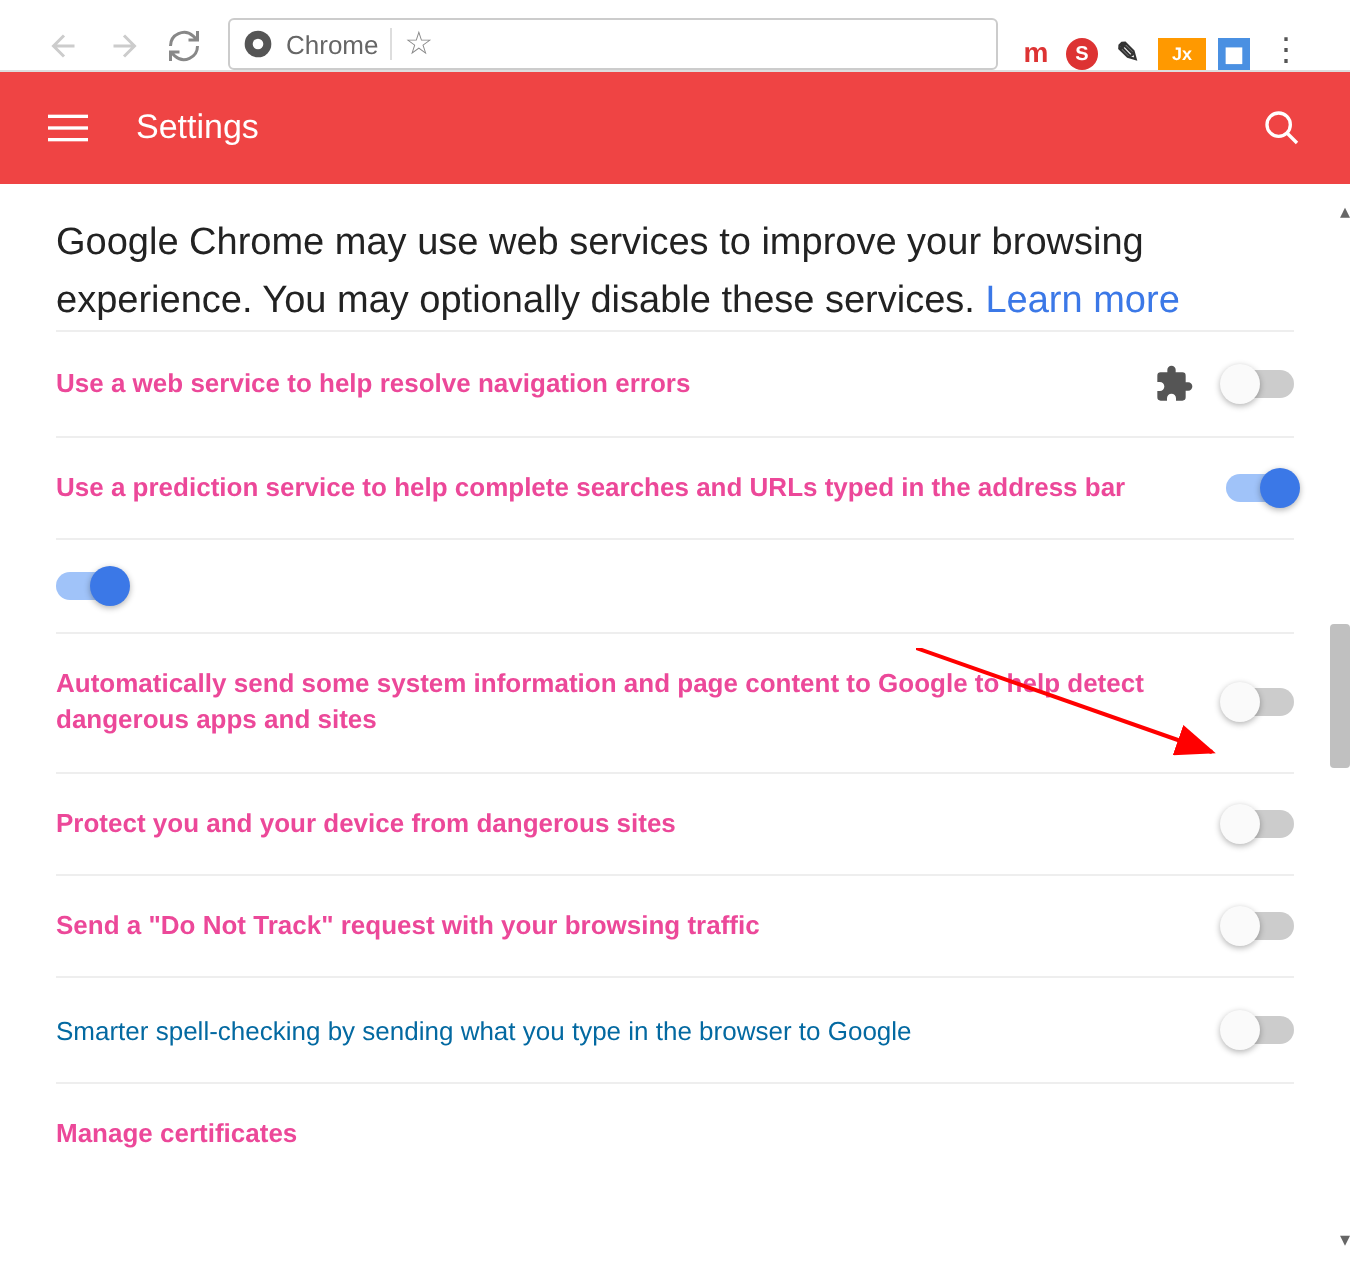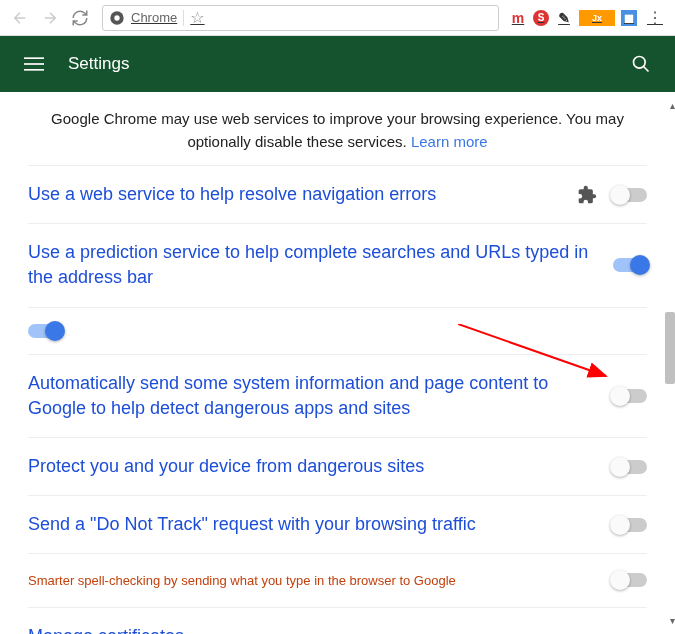--- a/index.html
+++ b/index.html
@@ -1,53 +1,53 @@
 <!DOCTYPE html>
 <html><head>
   <meta charset="utf-8">
   <style>
     * { margin: 0; padding: 0; box-sizing: border-box; }
     body { font-family: Arial, sans-serif; font-size: 13px; color: #333; background: #fff; width: 675px; height: 634px; overflow: hidden; position: relative; }
     
-    .toolbar { display: flex; align-items: center; height: 36px; padding: 0 8px; border-bottom: 1px solid #ddd; gap: 6px; text-decoration: underline; }
+    .toolbar { display: flex; align-items: flex-end; height: 36px; padding: 0 20px; border-bottom: 1px solid #ddd; gap: 6px; }
     .nav-btn { width: 24px; height: 24px; display: flex; align-items: center; justify-content: center; color: #888; cursor: pointer; }
     .nav-btn.disabled { color: #ccc; }
     .omnibox { flex: 1; display: flex; align-items: center; height: 26px; border: 1px solid #ccc; border-radius: 3px; padding: 0 6px; margin: 0 4px; background: #fff; }
     .omnibox-icon { width: 16px; height: 16px; margin-right: 6px; }
     .omnibox-label { color: #666; font-size: 13px; margin-right: 6px; }
     .omnibox-divider { width: 1px; height: 16px; background: #ddd; margin-right: 6px; }
     .omnibox-url { flex: 1; color: #333; font-size: 13px; }
     .omnibox-star { color: #888; font-size: 16px; }
     .ext-icon { width: 18px; height: 18px; display: flex; align-items: center; justify-content: center; font-size: 14px; font-weight: bold; }
     .ext-m { color: #d33; }
     .ext-s { background: #d33; color: #fff; border-radius: 50%; font-size: 10px; width: 16px; height: 16px; }
     .ext-brush { color: #333; }
-    .ext-jx { background: #f90; color: #fff; font-size: 9px; width: 36px; height: 16px; font-weight: bold; }
+    .ext-jx { background: #f90; color: #fff; font-size: 9px; width: 24px; height: 16px; font-weight: bold; }
     .ext-bookmark { background: #4a90e2; color: #fff; width: 16px; height: 16px; font-size: 12px; }
     .menu-dots { color: #555; font-size: 16px; padding: 0 4px; }
     
-    .header { background: #14532d; height: 56px; display: flex; align-items: center; padding: 0 24px; color: #fff; }
+    .header { background: #ef4444; height: 56px; display: flex; align-items: center; padding: 0 24px; color: #fff; }
     .hamburger { margin-right: 24px; cursor: pointer; }
     .header-title { flex: 1; font-size: 17px; font-weight: normal; }
     .search-btn { cursor: pointer; }
     
     .content-wrap { position: relative; height: 542px; overflow: hidden; }
     .content { padding: 16px 28px 0 28px; }
     .scroll-ind-top { position: absolute; right: 0; top: 8px; color: #666; font-size: 10px; }
     .scroll-ind-bot { position: absolute; right: 0; bottom: 8px; color: #666; font-size: 10px; }
     .vscroll { position: absolute; right: 0; top: 220px; width: 10px; height: 72px; background: #c0c0c0; border-radius: 2px; }
     
-    .intro { font-size: 15px; color: #222; line-height: 1.5; margin-bottom: 12px; text-align: center; }
+    .intro { font-size: 19px; color: #222; line-height: 1.5; margin-bottom: 0; }
     .intro a { color: #3b78e7; text-decoration: none; }
     
     .row { display: flex; align-items: center; border-top: 1px solid #eee; padding: 16px 0; }
     .row:first-of-type { border-top: 1px solid #eee; }
     .row-text { flex: 1; padding-right: 16px; }
-    .row-title { font-size: 18px; color: #1d4ed8; line-height: 1.4; }
-    .row-sub { font-size: 13px; color: #c2410c; line-height: 1.4; margin-top: 2px; }
+    .row-title { font-size: 13px; color: #ec4899; line-height: 1.4; font-weight: bold; }
+    .row-sub { font-size: 13px; color: #0369a1; line-height: 1.4; margin-top: 2px; }
     .row-controls { display: flex; align-items: center; gap: 16px; }
     
     .ext-puzzle { color: #555; }
     
     .toggle { width: 34px; height: 14px; border-radius: 8px; position: relative; cursor: pointer; }
     .toggle-off { background: #ccc; }
     .toggle-on { background: #a0c3f9; }
     .toggle-knob { position: absolute; top: -3px; width: 20px; height: 20px; border-radius: 50%; box-shadow: 0 1px 3px rgba(0,0,0,0.3); }
     .toggle-off .toggle-knob { left: -3px; background: #fafafa; }
     .toggle-on .toggle-knob { right: -3px; background: #3b78e7; }

